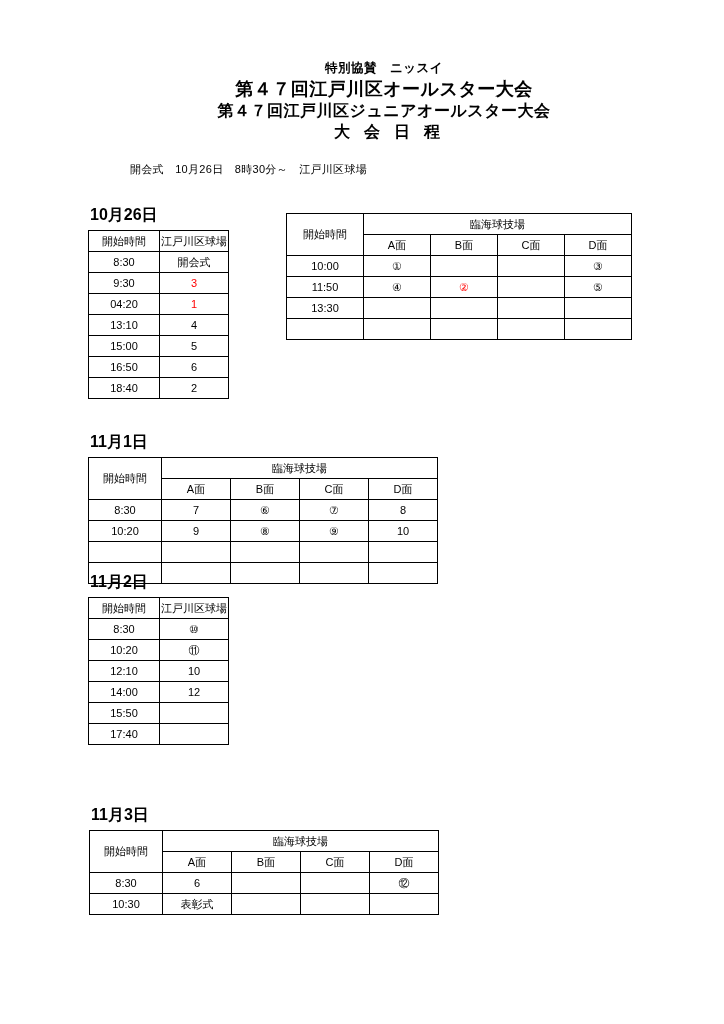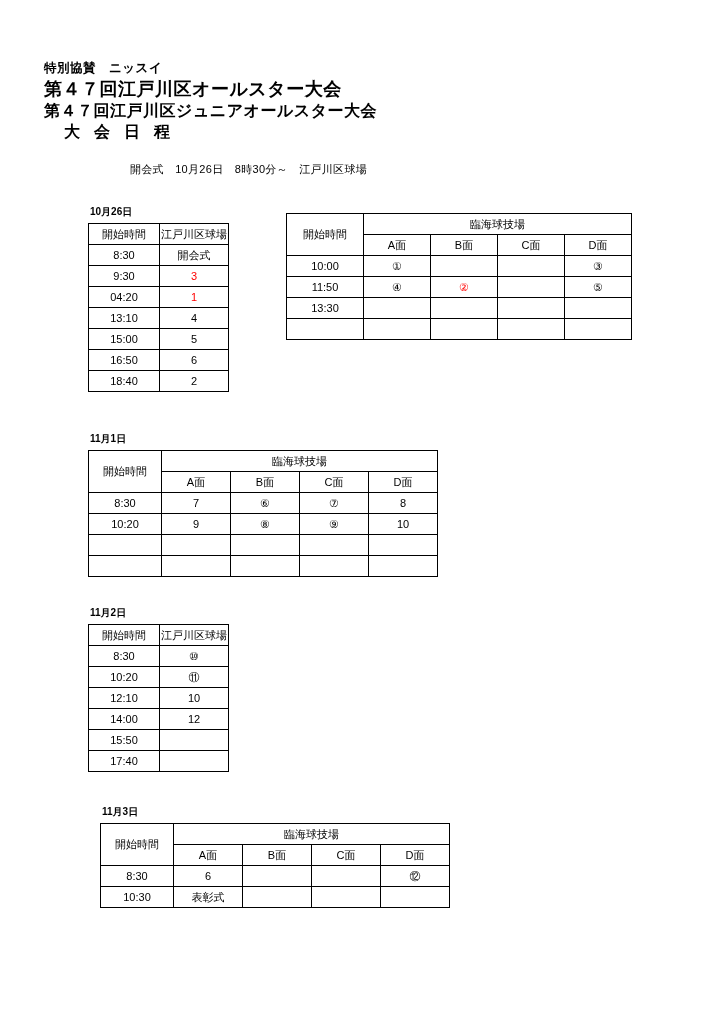--- a/index.html
+++ b/index.html
@@ -15,20 +15,21 @@
     color: #000000;
     font-size: 11px;
   }
   .page {
     position: relative;
     width: 724px;
     height: 1024px;
     overflow: hidden;
   }
   .title-block {
+    text-align: center;
     margin-top: 58px;
     margin-left: 44px;
   }
   .title-line {
     font-weight: bold;
     font-size: 13px;
     line-height: 21px;
     letter-spacing: 0.5px;
   }
   .title-line.t1 { font-size: 12.5px; }
@@ -41,21 +42,21 @@
     padding-left: 130px;
     font-size: 11px;
     letter-spacing: 0.3px;
   }
 
   .section {
     position: absolute;
   }
   .date-label {
     font-weight: bold;
-    font-size: 10px;
+    font-size: 16px;
     margin-bottom: 4px;
     padding-left: 2px;
   }
   table.sched {
     border-collapse: collapse;
     table-layout: fixed;
   }
   table.sched td, table.sched th {
     border: 1px solid #000000;
     text-align: center;
@@ -67,22 +68,22 @@
   }
   td.dashed-b { border-bottom: 1px dotted #555; }
   td.dashed-t { border-top: 1px dotted #555; }
   .red { color: #ff0000; }
   .empty-row td { height: 20px; }
 
   
   #sec-1026 { left: 88px; top: 205px; }
   #sec-1026b { left: 286px; top: 213px; }
   #sec-1101 { left: 88px; top: 432px; }
-  #sec-1102 { left: 88px; top: 606px; }
-  #sec-1103 { left: 100px; top: 805px; }
+  #sec-1102 { left: 88px; top: 572px; }
+  #sec-1103 { left: 89px; top: 805px; }
 </style>
 </head>
 <body>
 
 <div class="page">
 
   <div class="title-block">
     <div class="title-line t1">特別協賛　ニッスイ</div>
     <div class="title-line t2">第４７回江戸川区オールスター大会</div>
     <div class="title-line t3">第４７回江戸川区ジュニアオールスター大会</div>

